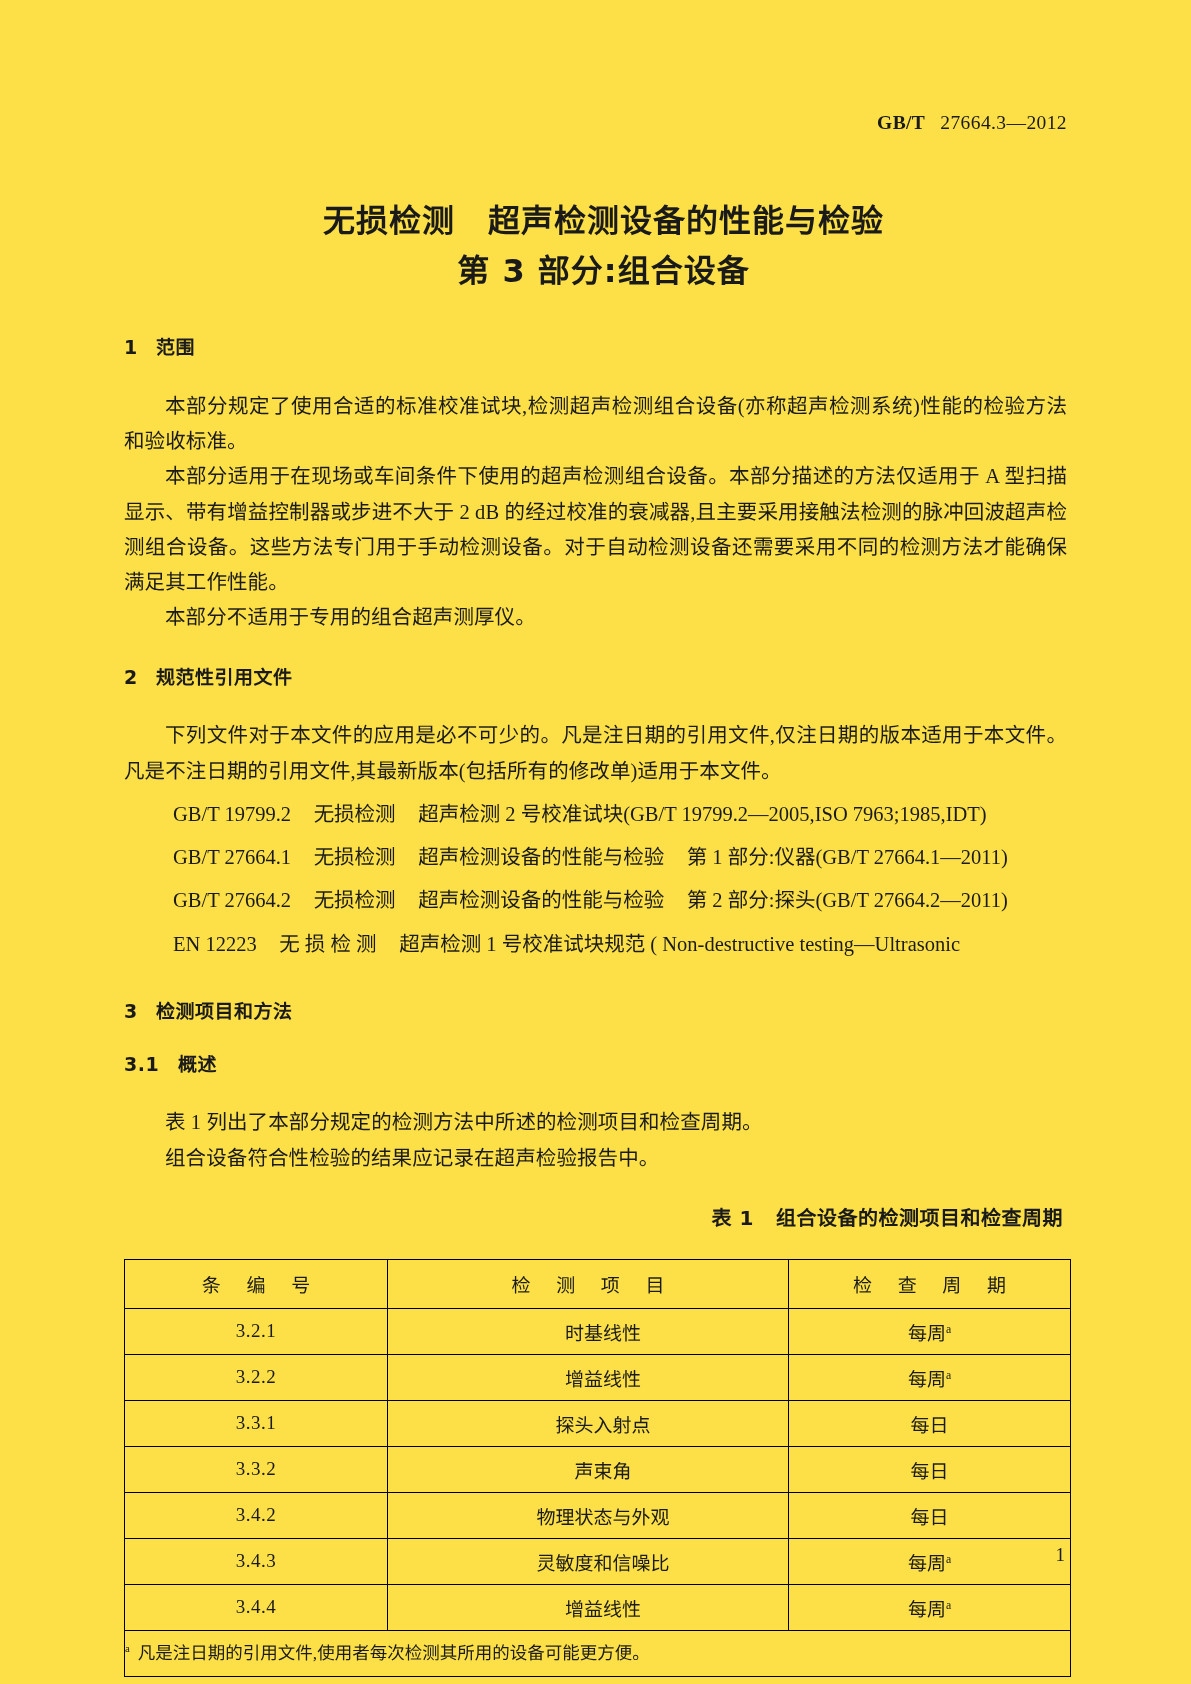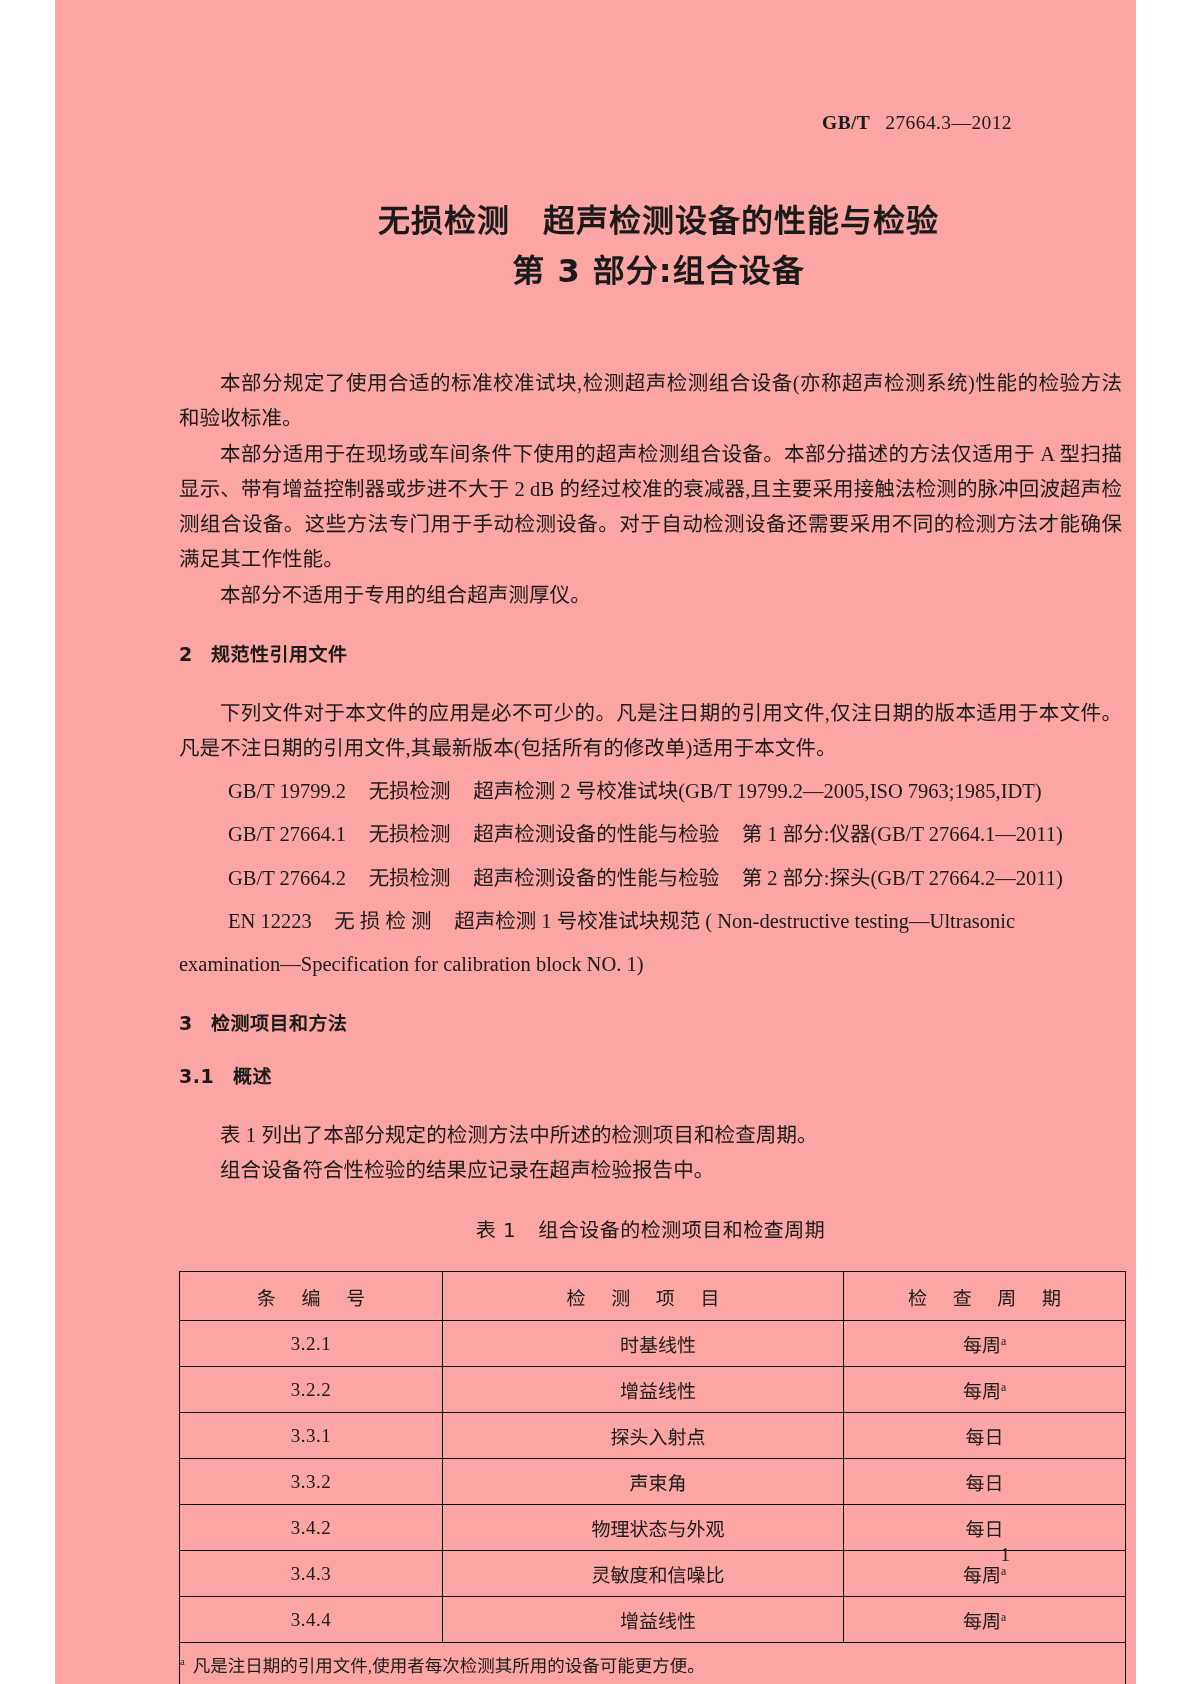--- a/index.html
+++ b/index.html
@@ -7,24 +7,24 @@
     margin: 0;
     padding: 0;
     background: #ffffff;
   }
   body {
     font-family: "Liberation Serif", "DejaVu Serif", serif;
     color: #1a1a1a;
   }
   .page {
     position: relative;
-    width: 1081px;
+    width: 1191px;
     height: 1684px;
     margin: 0 auto;
-    background: #fca5a5;
+    background: #fde047;
     box-sizing: border-box;
     padding: 4px;
     overflow: hidden;
   }
 
   
   .page-header {
     position: absolute;
     top: 112px;
     right: 124px;
@@ -106,25 +106,25 @@
     font-size: 20.5px;
     line-height: 1.72;
     text-indent: 0;
     font-family: "Liberation Serif", serif;
   }
   .sp { display: inline-block; width: 1.1em; }
   .sp-sm { display: inline-block; width: 0.5em; }
 
   
   .table-caption {
-    text-align: center;
+    text-align: right;
     font-family: "DejaVu Sans", "Liberation Sans", sans-serif;
-    font-weight: normal;
+    font-weight: bold;
     font-size: 20px;
-    margin: 12px;
+    margin: 4px;
     letter-spacing: 0.5px;
   }
   table.spec {
     border-collapse: collapse;
     width: 943px;
     margin-top: 28px;
     table-layout: fixed;
     font-size: 19px;
   }
   table.spec td, table.spec th {
@@ -187,20 +187,23 @@
     <span class="sp-sm"></span><span>27664.3—2012</span>
   </div>
 
   <div class="doc-title">
     <span>无损检测　超声检测设备的性能与检验</span>
     <span class="line2">第 3 部分:组合设备</span>
   </div>
 
   <div class="content">
 
+    <h2 class="clause">
+      <span class="num">1</span><span>范围</span>
+    </h2>
     <div class="gap-after-heading"></div>
 
     <p class="body">本部分规定了使用合适的标准校准试块,检测超声检测组合设备(亦称超声检测系统)性能的检验方法和验收标准。</p>
     <p class="body">本部分适用于在现场或车间条件下使用的超声检测组合设备。本部分描述的方法仅适用于 A 型扫描显示、带有增益控制器或步进不大于 2 dB 的经过校准的衰减器,且主要采用接触法检测的脉冲回波超声检测组合设备。这些方法专门用于手动检测设备。对于自动检测设备还需要采用不同的检测方法才能确保满足其工作性能。</p>
     <p class="body">本部分不适用于专用的组合超声测厚仪。</p>
 
     <div class="gap-before-heading"></div>
 
     <h2 class="clause">
       <span class="num">2</span><span>规范性引用文件</span>
@@ -217,21 +220,20 @@
       <span class="west">GB/T 27664.1</span><span class="sp"></span><span>无损检测</span><span class="sp"></span><span>超声检测设备的性能与检验</span><span class="sp"></span><span>第 1 部分:仪器(GB/T 27664.1—2011)</span>
     </p>
 
     <p class="ref">
       <span class="west">GB/T 27664.2</span><span class="sp"></span><span>无损检测</span><span class="sp"></span><span>超声检测设备的性能与检验</span><span class="sp"></span><span>第 2 部分:探头(GB/T 27664.2—2011)</span>
     </p>
 
     <p class="ref">
       <span class="west">EN 12223</span><span class="sp"></span><span>无 损 检 测</span><span class="sp"></span><span>超声检测 1 号校准试块规范 ( Non-destructive  testing—Ultrasonic</span>
     </p>
-    <p class="ref-cont">examination—Specification for calibration block NO. 1)</p>
 
     <div class="gap-before-heading"></div>
 
     <h2 class="clause">
       <span class="num">3</span><span>检测项目和方法</span>
     </h2>
 
     <div class="gap-after-heading"></div>
 
     <h2 class="clause">

